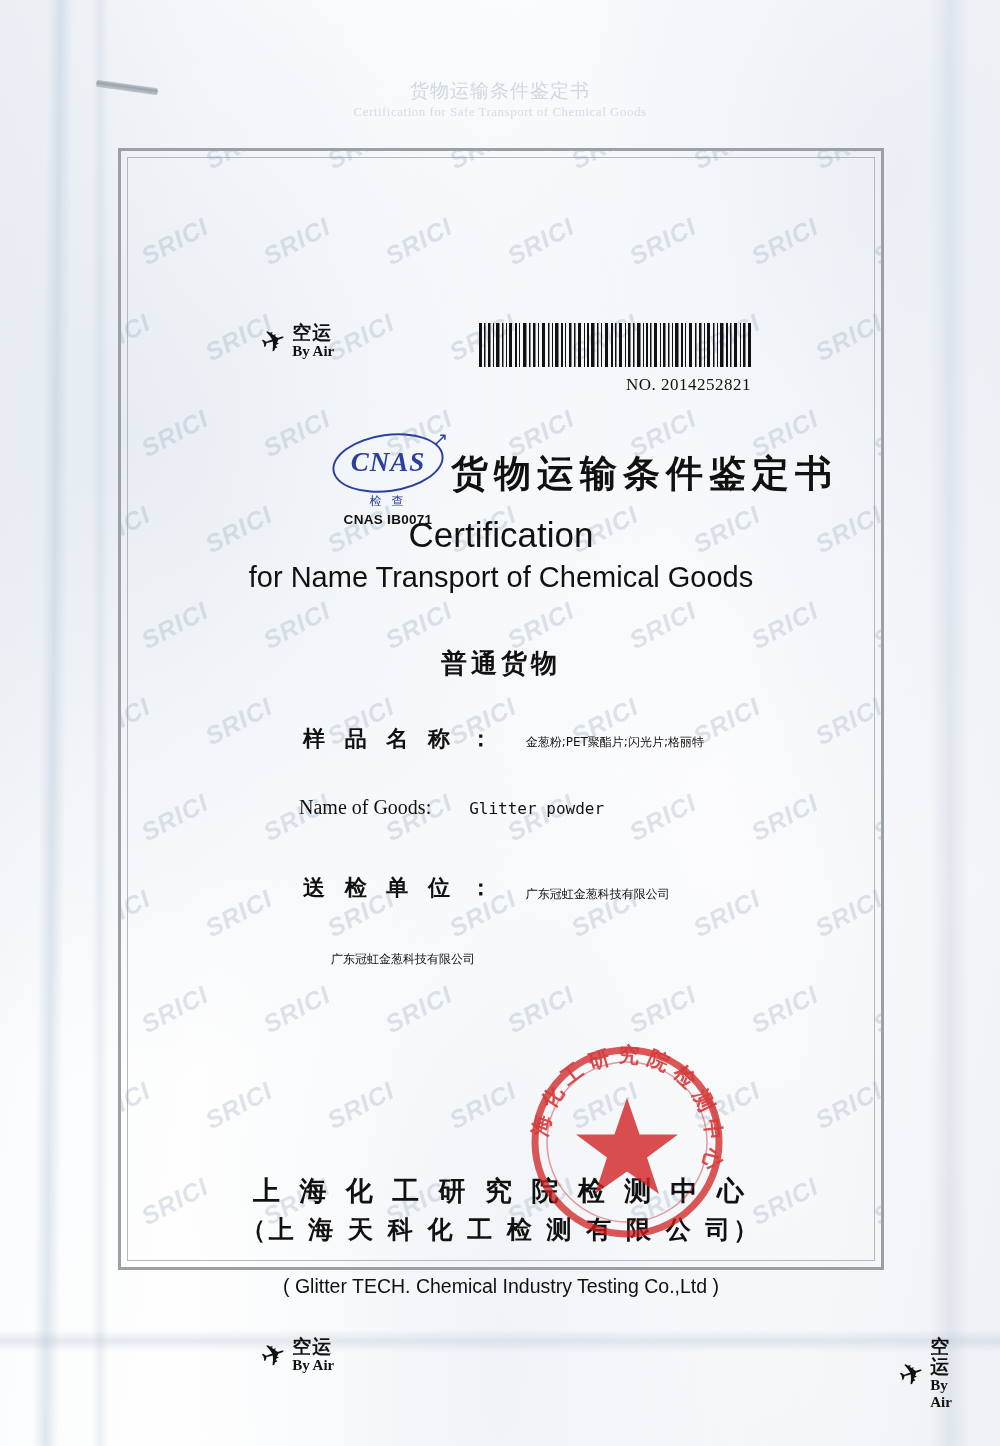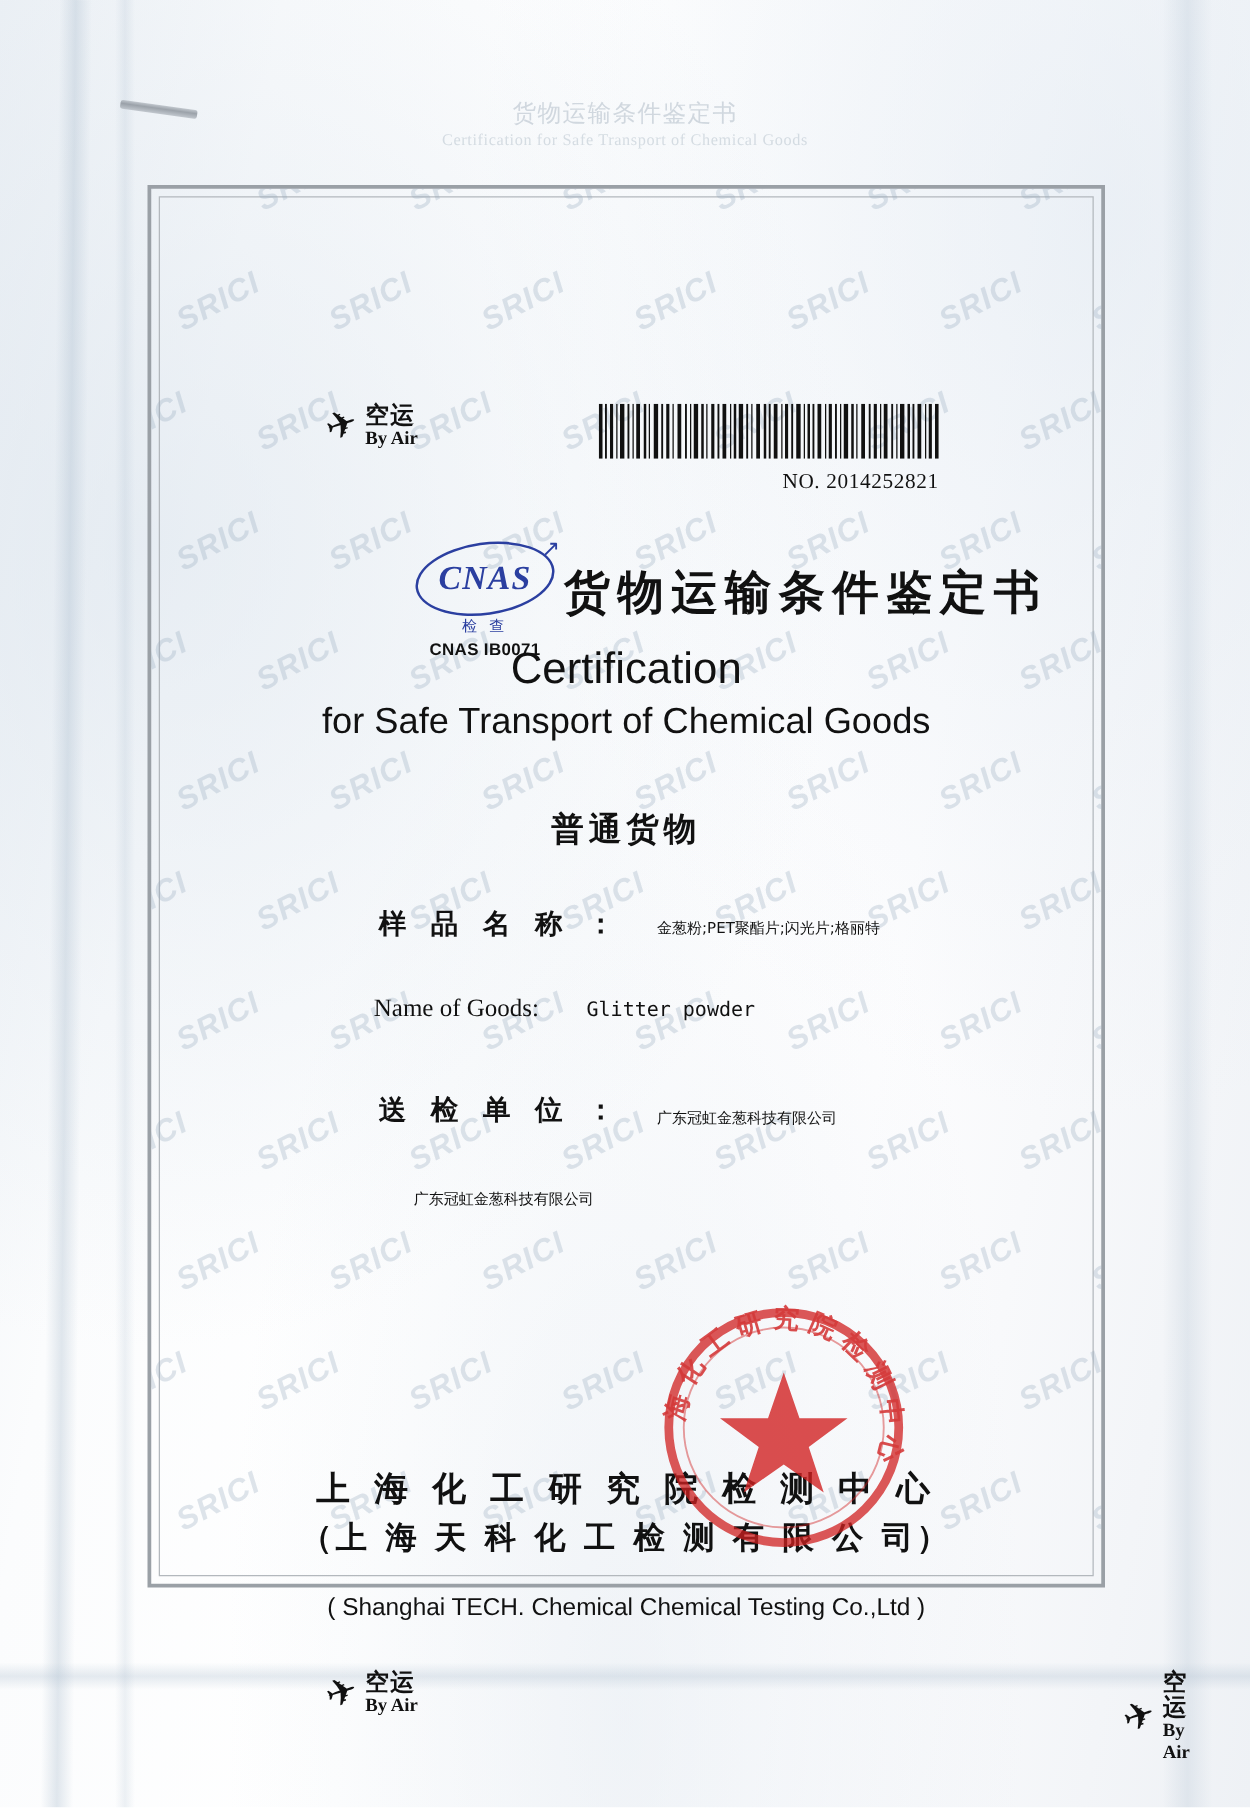--- a/index.html
+++ b/index.html
@@ -523,21 +523,21 @@
           <div class="ring"></div>
           <div class="arrow">↗</div>
           <div class="word">CNAS</div>
         </div>
         <div class="cn">检 查</div>
         <div class="code">CNAS IB0071</div>
       </div>
 
       <div id="title-cn">货物运输条件鉴定书</div>
       <div id="title-en1">Certification</div>
-      <div id="title-en2">for Safe Transport of Chemical Goods</div>
+      <div id="title-en2">for Name Transport of Chemical Goods</div>
       <div id="subtitle-cn">普通货物</div>
 
       <div class="field" id="field-name-cn">
         <span class="label-cn">样 品 名 称 ：</span>
         <span class="value-cn">金葱粉;PET聚酯片;闪光片;格丽特</span>
       </div>
 
       <div class="field" id="field-name-en">
         <span class="label-en">Name of Goods:</span>
         <span class="value-mono">Glitter powder</span>
@@ -559,21 +559,21 @@
         <circle cx="106" cy="106" r="92" fill="none" stroke="#d02020" stroke-width="7" opacity="0.85"></circle>
         <circle cx="106" cy="106" r="80" fill="none" stroke="#d02020" stroke-width="1.5" opacity="0.5"></circle>
         <polygon points="106,62 118.6,98.5 157,98.5 126,121.5 138,158 106,135.5 74,158 86,121.5 55,98.5 93.4,98.5" fill="#d02020" opacity="0.9"></polygon>
         <text font-family="DejaVu Sans, sans-serif" font-size="21" font-weight="bold" fill="#d02020" opacity="0.9">
           <textPath href="#sealArc" startOffset="26%" text-anchor="middle" letter-spacing="7">上海化工研究院检测中心</textPath>
         </text>
       </svg>
 
       <div id="issuer-cn1">上 海 化 工 研 究 院 检 测 中 心</div>
       <div id="issuer-cn2">（上 海 天 科 化 工 检 测 有 限 公 司）</div>
-      <div id="issuer-en2">( Shanghai TECH. Chemical Chemical Testing Co.,Ltd )</div>
+      <div id="issuer-en2">( Glitter TECH. Chemical Industry Testing Co.,Ltd )</div>
 
       <div class="byair" id="byair-bl">
         <span class="plane">✈</span>
         <span class="txt">
           <span class="cn">空运</span><br>
           <span class="en">By Air</span>
         </span>
       </div>
 
       <div class="byair" id="byair-br">

